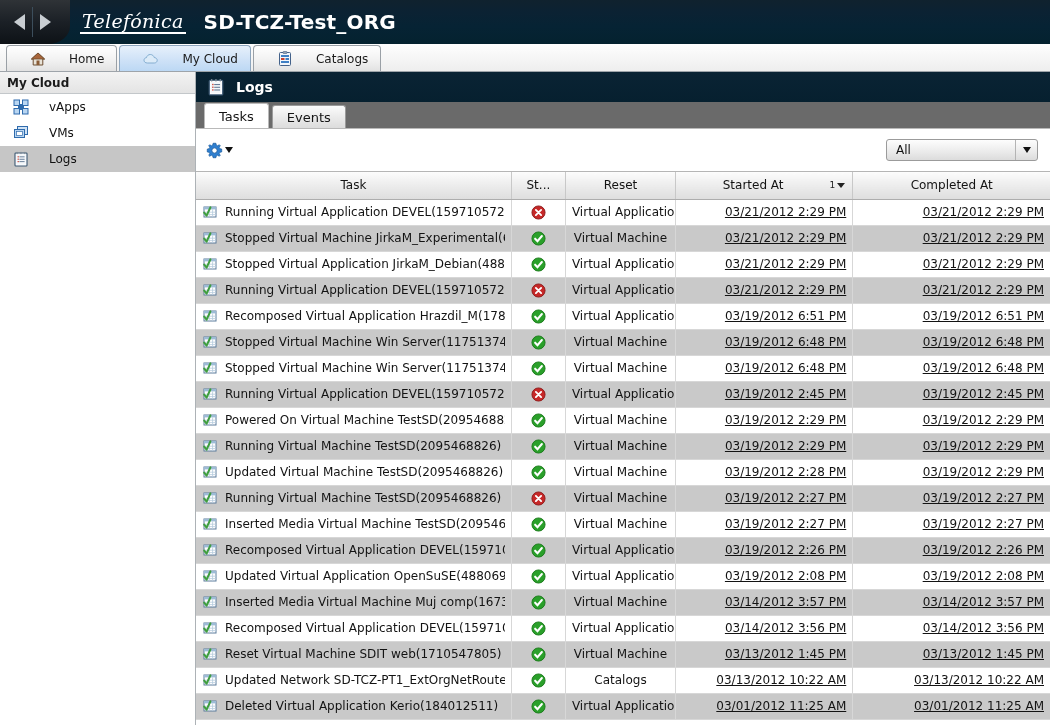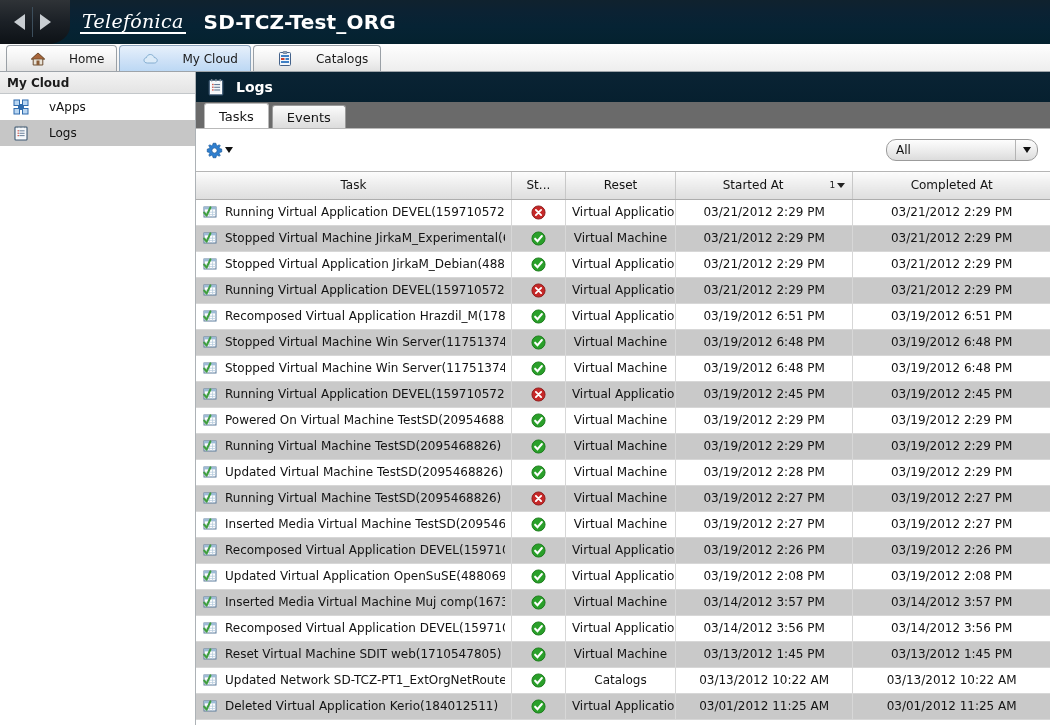--- a/index.html
+++ b/index.html
@@ -199,21 +199,21 @@
     width: 0; height: 0;
     border-left: 4px solid transparent;
     border-right: 4px solid transparent;
     border-top: 6px solid #111;
   }
   #filter-select {
     margin-left: auto;
     width: 152px; height: 22px;
     display: flex; align-items: center;
     border: 1px solid #9b9b9b;
-    border-radius: 10px;
+    border-radius: 3px;
     background: linear-gradient(to bottom, #fdfdfd 0%, #ededed 52%, #dcdcdc 100%);
     font-size: 12px; color: #111;
     cursor: default;
     overflow: hidden;
   }
   #filter-value { flex: 1 1 auto; padding-left: 9px; }
   #filter-arrow {
     width: 22px; height: 100%;
     display: flex; align-items: center; justify-content: center;
     border-left: 1px solid #b4b4b4;
@@ -272,21 +272,21 @@
   tbody tr.odd td { background: #ffffff; }
   tbody tr.even td { background: #c9c9c9; }
   td.c-task {
     padding-left: 7px;
     overflow: hidden;
   }
   .task-cell { display: flex; align-items: center; gap: 7px; overflow: hidden; }
   .task-text { overflow: hidden; white-space: nowrap; }
   td.c-status { text-align: center; padding: 0; }
   td.c-type { text-align: center; }
-  td.c-started, td.c-completed { text-align: center; padding-left: 12px; }
+  td.c-started, td.c-completed { text-align: right; padding-left: 12px; text-decoration: underline; }
   .status-ico { display: inline-block; vertical-align: middle; }
 
   
   col.w-task      { width: 315px; }
   col.w-status    { width: 54px; }
   col.w-type      { width: 110px; }
   col.w-started   { width: 177px; }
   col.w-completed { width: 197px; }
 </style>
 </head>
@@ -346,20 +346,28 @@
       <svg class="side-icon" viewBox="0 0 16 16">
         <rect x="1" y="1" width="5.5" height="5.5" fill="#b9d6f2" stroke="#2f6bad" stroke-width="1"></rect>
         <rect x="9.5" y="1" width="5.5" height="5.5" fill="#b9d6f2" stroke="#2f6bad" stroke-width="1"></rect>
         <rect x="1" y="9.5" width="5.5" height="5.5" fill="#b9d6f2" stroke="#2f6bad" stroke-width="1"></rect>
         <rect x="9.5" y="9.5" width="5.5" height="5.5" fill="#b9d6f2" stroke="#2f6bad" stroke-width="1"></rect>
         <path d="M8 5 L8 11 M5 8 L11 8" stroke="#2f6bad" stroke-width="2.4"></path>
       </svg>
       <span>vApps</span>
     </div>
 
+    <div class="side-item">
+      <svg class="side-icon" viewBox="0 0 16 16">
+        <rect x="4.5" y="1.5" width="10" height="8" fill="#cfe2f5" stroke="#2f6bad" stroke-width="1"></rect>
+        <rect x="1.5" y="4.5" width="10" height="8" fill="#b9d6f2" stroke="#2f6bad" stroke-width="1"></rect>
+        <rect x="3.5" y="6.5" width="6" height="4" fill="#ffffff" stroke="#2f6bad" stroke-width="0.7"></rect>
+      </svg>
+      <span>VMs</span>
+    </div>
 
 
     <div class="side-item selected">
       <svg class="side-icon" viewBox="0 0 16 16">
         <rect x="2" y="2" width="12" height="13" rx="0.8" fill="#ffffff" stroke="#3b5772" stroke-width="1.1"></rect>
         <rect x="3.2" y="3.4" width="9.6" height="10.2" fill="#f4f7fa"></rect>
         <rect x="4.6" y="5.2" width="1.2" height="1.2" fill="#cc3b2b"></rect>
         <rect x="6.4" y="5.4" width="5.2" height="0.9" fill="#5c7490"></rect>
         <rect x="4.6" y="7.6" width="1.2" height="1.2" fill="#cc3b2b"></rect>
         <rect x="6.4" y="7.8" width="5.2" height="0.9" fill="#5c7490"></rect>

